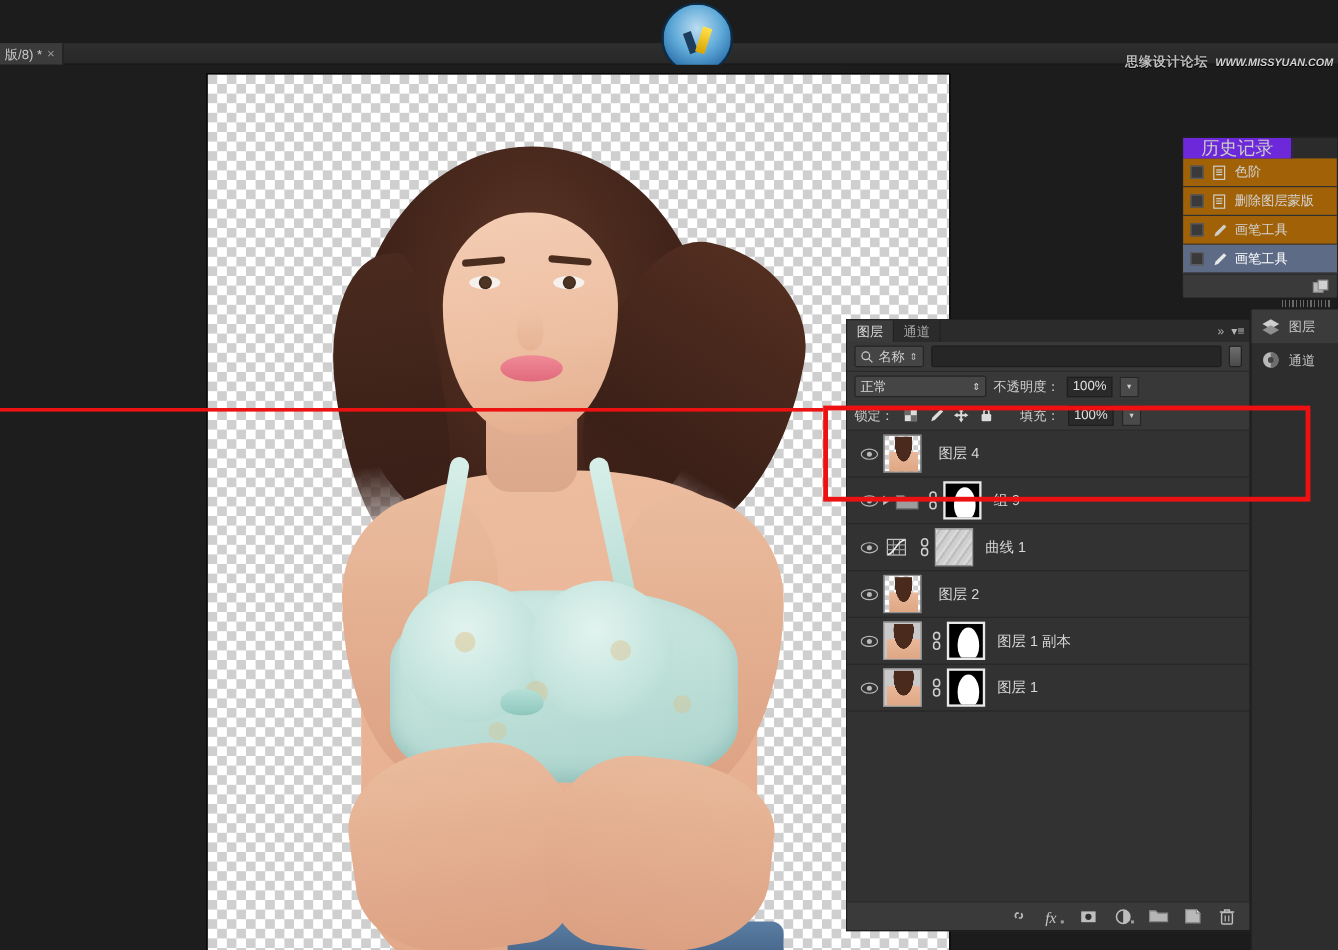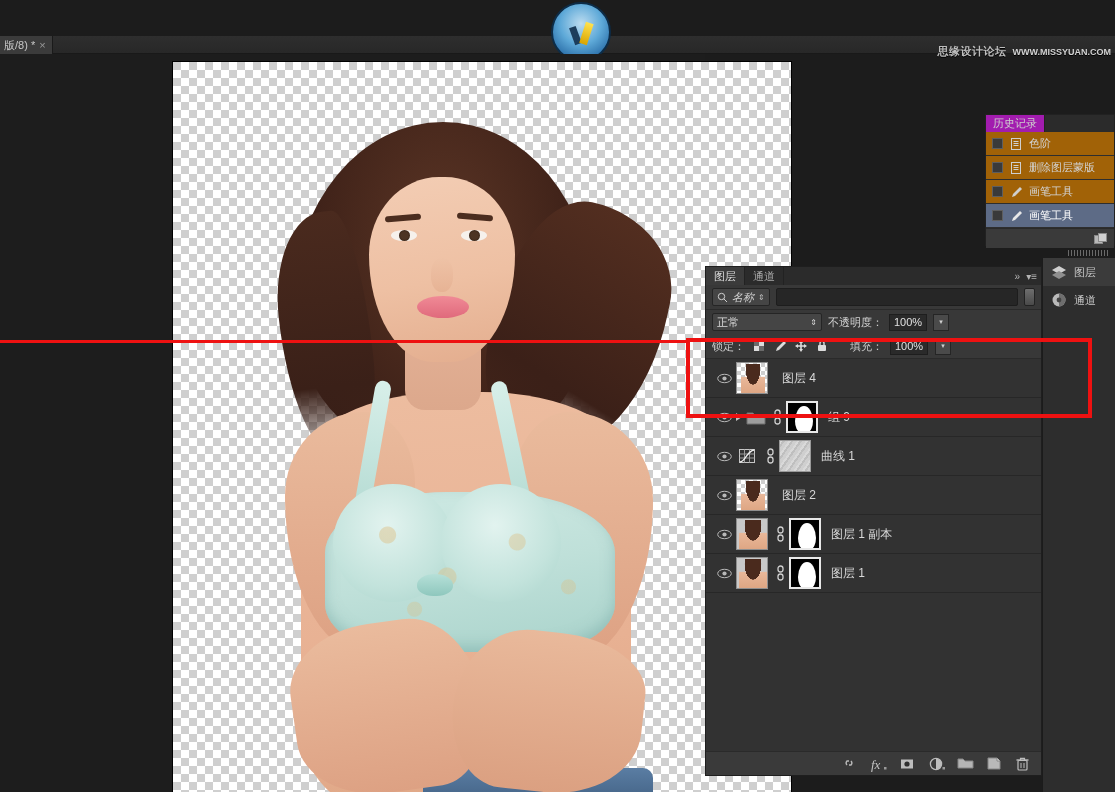--- a/index.html
+++ b/index.html
@@ -42,21 +42,21 @@
     background: #1c3d5c; transform: rotate(-20deg); transform-origin: 50% 100%;
   }
 
   
   .watermark {
     position: absolute; right: 4px; top: 8px; display: flex; align-items: center; gap: 6px;
     font-size: 11px; font-weight: bold; color: #bdbdbd; letter-spacing: .5px;
     text-shadow: 0 1px 0 #000;
   }
   .watermark .cn { font-family: Liberation Sans, sans-serif; }
-  .watermark .en { font-size: 9px; color: #d3d3d3; letter-spacing: 0; }
+  .watermark .en { font-size: 9px; color: #d3d3d3; letter-spacing: 0; font-style: italic; }
 
   
   .canvas-area {
     position: absolute; left: 0; top: 18px; width: 705px; height: 757px;
     background: #1d1d1d;
   }
   .canvas-frame {
     position: absolute; left: 172px; top: 7px; width: 620px; height: 740px;
     border: 1px solid #000;
     background:
@@ -164,22 +164,22 @@
     width:0;height:0;border-left:8px solid #c9c9c9;border-top:5px solid transparent;border-bottom:5px solid transparent;
   }
 
   
   .history-panel {
     position:absolute; left:985px; top:78px; width:130px; height:132px;
     background:#333; border:1px solid #212121;
   }
   .history-tabs { height:17px; background:#2b2b2b; display:flex; align-items:flex-end; }
   .history-tab {
-    height:17px; padding:0 7px; display:flex; align-items:center;
-    background:#a21caf; color:#cdcdcd; font-size:11px; border-right:1px solid #222;
+    height:17px; padding:0 15px; display:flex; align-items:center;
+    background:#6d28d9; color:#cdcdcd; font-size:15px; border-right:1px solid #222;
   }
   .history-list { background:#a16207; }
   .history-row {
     height:24px; display:flex; align-items:center; gap:6px; padding-left:6px;
     border-bottom:1px solid #2e2e2e; color:#d2d2d2; font-size:11px;
   }
   .history-row.sel { background:#5d6b86; color:#fff; }
   .hist-check { width:11px; height:11px; border:1px solid #5e5e5e; background:#3a3a3a; flex:none; }
   .hist-ico { width:14px; height:14px; flex:none; }
   .history-foot {
@@ -204,21 +204,21 @@
     position:absolute; left:705px; top:230px; width:337px; height:510px;
     background:#323232; border:1px solid #1e1e1e;
   }
   .lp-tabs { height:18px; background:#2b2b2b; display:flex; align-items:center; position:relative; }
   .lp-tab { height:18px; padding:0 8px; display:flex; align-items:center;
     font-size:11px; color:#a8a8a8; border-right:1px solid #222; }
   .lp-tab.active { background:#3b3b3b; color:#dedede; }
   .lp-tab-tools { position:absolute; right:4px; top:0; height:18px; display:flex; align-items:center; gap:6px; color:#b4b4b4; font-size:10px; }
   .lp-filter {
     height:25px; background:#383838; display:flex; align-items:center; gap:6px;
-    padding:0 6px; border-bottom:1px solid #2a2a2a;font-style:italic;
+    padding:0 6px; border-bottom:1px solid #2a2a2a;
   }
   .filter-select {
     height:18px; min-width:58px; background:#454545; border:1px solid #252525; border-radius:2px;
     display:flex; align-items:center; gap:4px; padding:0 4px; color:#d2d2d2; font-size:11px;
   }
   .filter-input {
     flex:1; height:18px; background:#262626; border:1px solid #1d1d1d; border-radius:2px;
   }
   .filter-toggle { width:11px; height:18px; background:linear-gradient(#6e6e6e,#4a4a4a); border:1px solid #222; border-radius:2px; }
 

